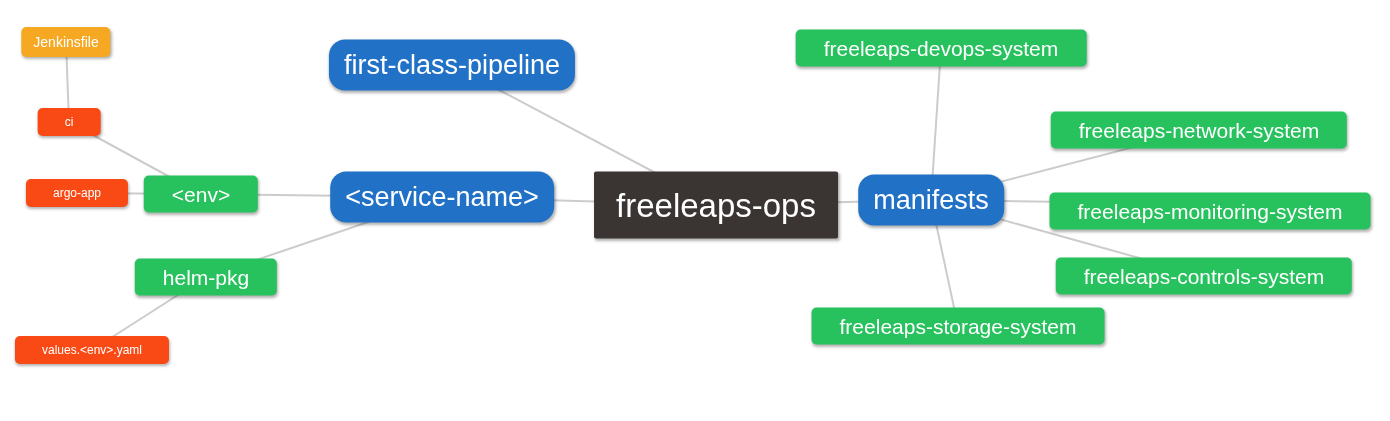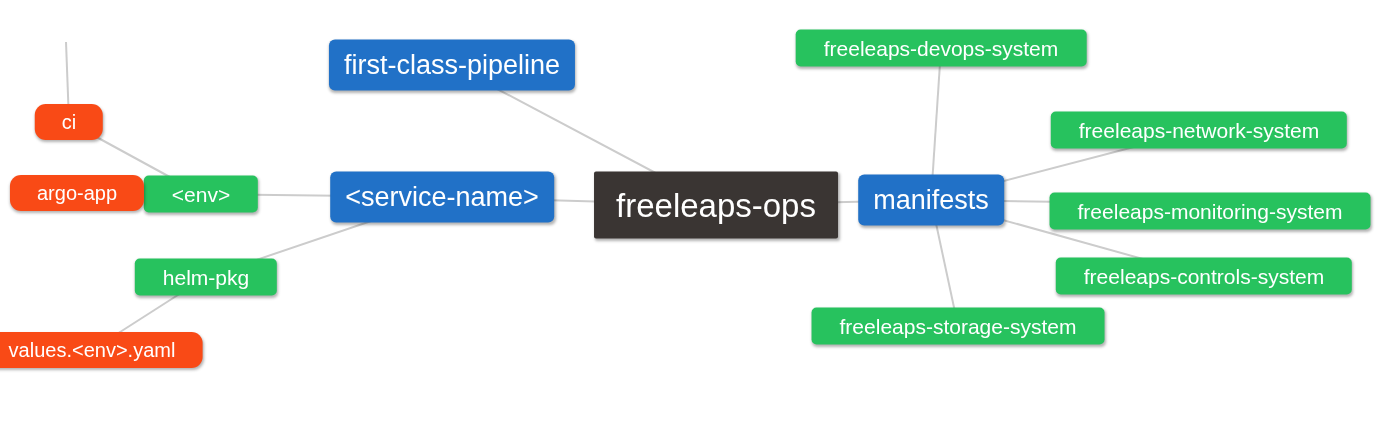--- a/index.html
+++ b/index.html
@@ -49,23 +49,23 @@
     justify-content: center;
     white-space: nowrap;
     color: var(--node-text);
     line-height: 1;
     border-radius: 5px;
     box-shadow: 1px 2px 3px rgba(0,0,0,0.3);
     cursor: default;
     user-select: none;
   }
   .lvl0 { font-size: 33px; padding: 17px 22px; background: var(--root-bg);  border-radius: 2px; }
-  .lvl1 { font-size: 27px; padding: 12px 15px; background: var(--branch-bg); border-radius: 6px; }
+  .lvl1 { font-size: 27px; padding: 12px 15px; background: var(--branch-bg); border-radius: 16px; }
   .lvl2 { font-size: 21px; padding: 8px 28px;  background: var(--lvl2-bg); }
-  .lvl3 { font-size: 20px; padding: 8px 27px;  background: var(--lvl3-bg); border-radius: 11px; }
+  .lvl3 { font-size: 12px; padding: 8px 27px;  background: var(--lvl3-bg); }
   .lvl4 { font-size: 14px; padding: 8px 12px;  background: var(--lvl4-bg); }
 </style>
 </head>
 <body>
 
 <div class="canvas">
   <svg class="edge-layer" id="edge-layer" viewBox="0 0 1390 421" xmlns="http://www.w3.org/2000/svg">
       <line x1="716" y1="205" x2="452" y2="65"></line>
       <line x1="716" y1="205" x2="442" y2="197"></line>
       <line x1="716" y1="205" x2="931" y2="200"></line>
@@ -89,14 +89,15 @@
       <div class="node lvl2" style="left: 201px; top: 194px;">&lt;env&gt;</div>
       <div class="node lvl2" style="left: 206px; top: 277px;">helm-pkg</div>
       <div class="node lvl2" style="left: 941px; top: 48px;">freeleaps-devops-system</div>
       <div class="node lvl2" style="left: 1199px; top: 130px;">freeleaps-network-system</div>
       <div class="node lvl2" style="left: 1210px; top: 211px;">freeleaps-monitoring-system</div>
       <div class="node lvl2" style="left: 1204px; top: 276px;">freeleaps-controls-system</div>
       <div class="node lvl2" style="left: 958px; top: 326px;">freeleaps-storage-system</div>
       <div class="node lvl3" style="left: 69px; top: 122px;">ci</div>
       <div class="node lvl3" style="left: 77px; top: 193px;">argo-app</div>
       <div class="node lvl3" style="left: 92px; top: 350px;">values.&lt;env&gt;.yaml</div>
+      <div class="node lvl4" style="left: 66px; top: 42px;">Jenkinsfile</div>
     </div>
 </div>
 
 </body></html>

